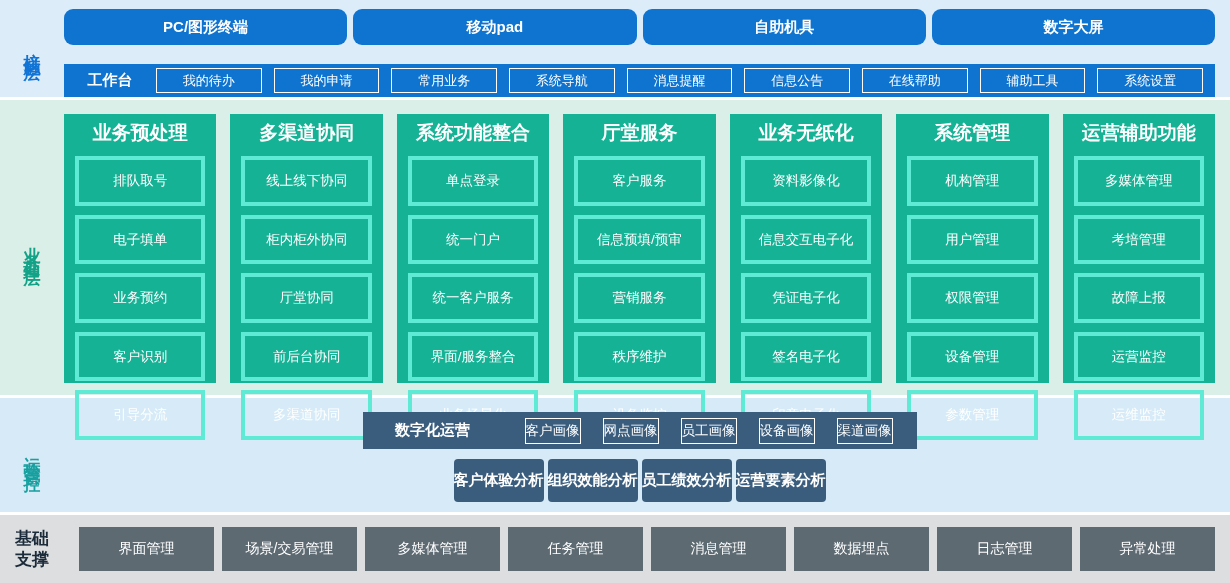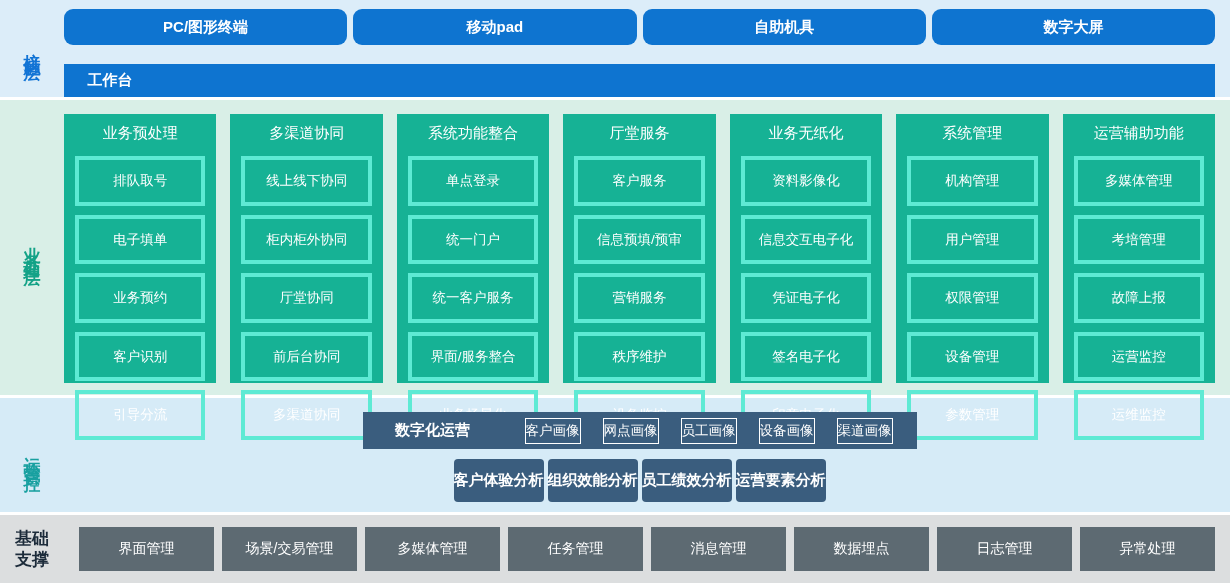--- a/index.html
+++ b/index.html
@@ -46,21 +46,21 @@
   
   .business { height: 295px; background: #d9efe7; margin-bottom: 3px; }
   .business .v-label { color: #13a287; font-size: 17px; }
   .business-main { flex: 1; display: flex; gap: 14px; padding: 14px 15px 12px 0; }
   .biz-col {
     flex: 1; background: #16b295;
     display: flex; flex-direction: column; gap: 9px;
     padding: 5px 11px 12px;
   }
   .biz-col-title {
-    color: #fff; font-weight: normal; font-size: 15px;
+    color: #fff; font-weight: bold; font-size: 19px;
     text-align: center; height: 28px; line-height: 28px; flex-shrink: 0;
   }
   .biz-item {
     flex: 1; border: 4px solid #5eead4;
     color: #fff; font-size: 13.5px; line-height: 1.15;
     display: flex; align-items: center; justify-content: center;
     text-align: left; padding: 13px 2px; cursor: pointer;
   }
 
   
@@ -106,20 +106,31 @@
   </div>
   <div class="contact-main">
     <div class="channels">
         <div class="channel-btn">PC/图形终端</div>
         <div class="channel-btn">移动pad</div>
         <div class="channel-btn">自助机具</div>
         <div class="channel-btn">数字大屏</div>
       </div>
     <div class="workbench">
       <div class="workbench-label">工作台</div>
+      <div style="display:flex;flex:1;gap:12px;">
+          <div class="wb-item">我的待办</div>
+          <div class="wb-item">我的申请</div>
+          <div class="wb-item">常用业务</div>
+          <div class="wb-item">系统导航</div>
+          <div class="wb-item">消息提醒</div>
+          <div class="wb-item">信息公告</div>
+          <div class="wb-item">在线帮助</div>
+          <div class="wb-item">辅助工具</div>
+          <div class="wb-item">系统设置</div>
+        </div>
     </div>
   </div>
 </div>
 
 <div class="layer business">
   <div class="rail">
     <div class="v-label">业务处理层</div>
   </div>
   <div class="business-main">
       <div class="biz-col">

